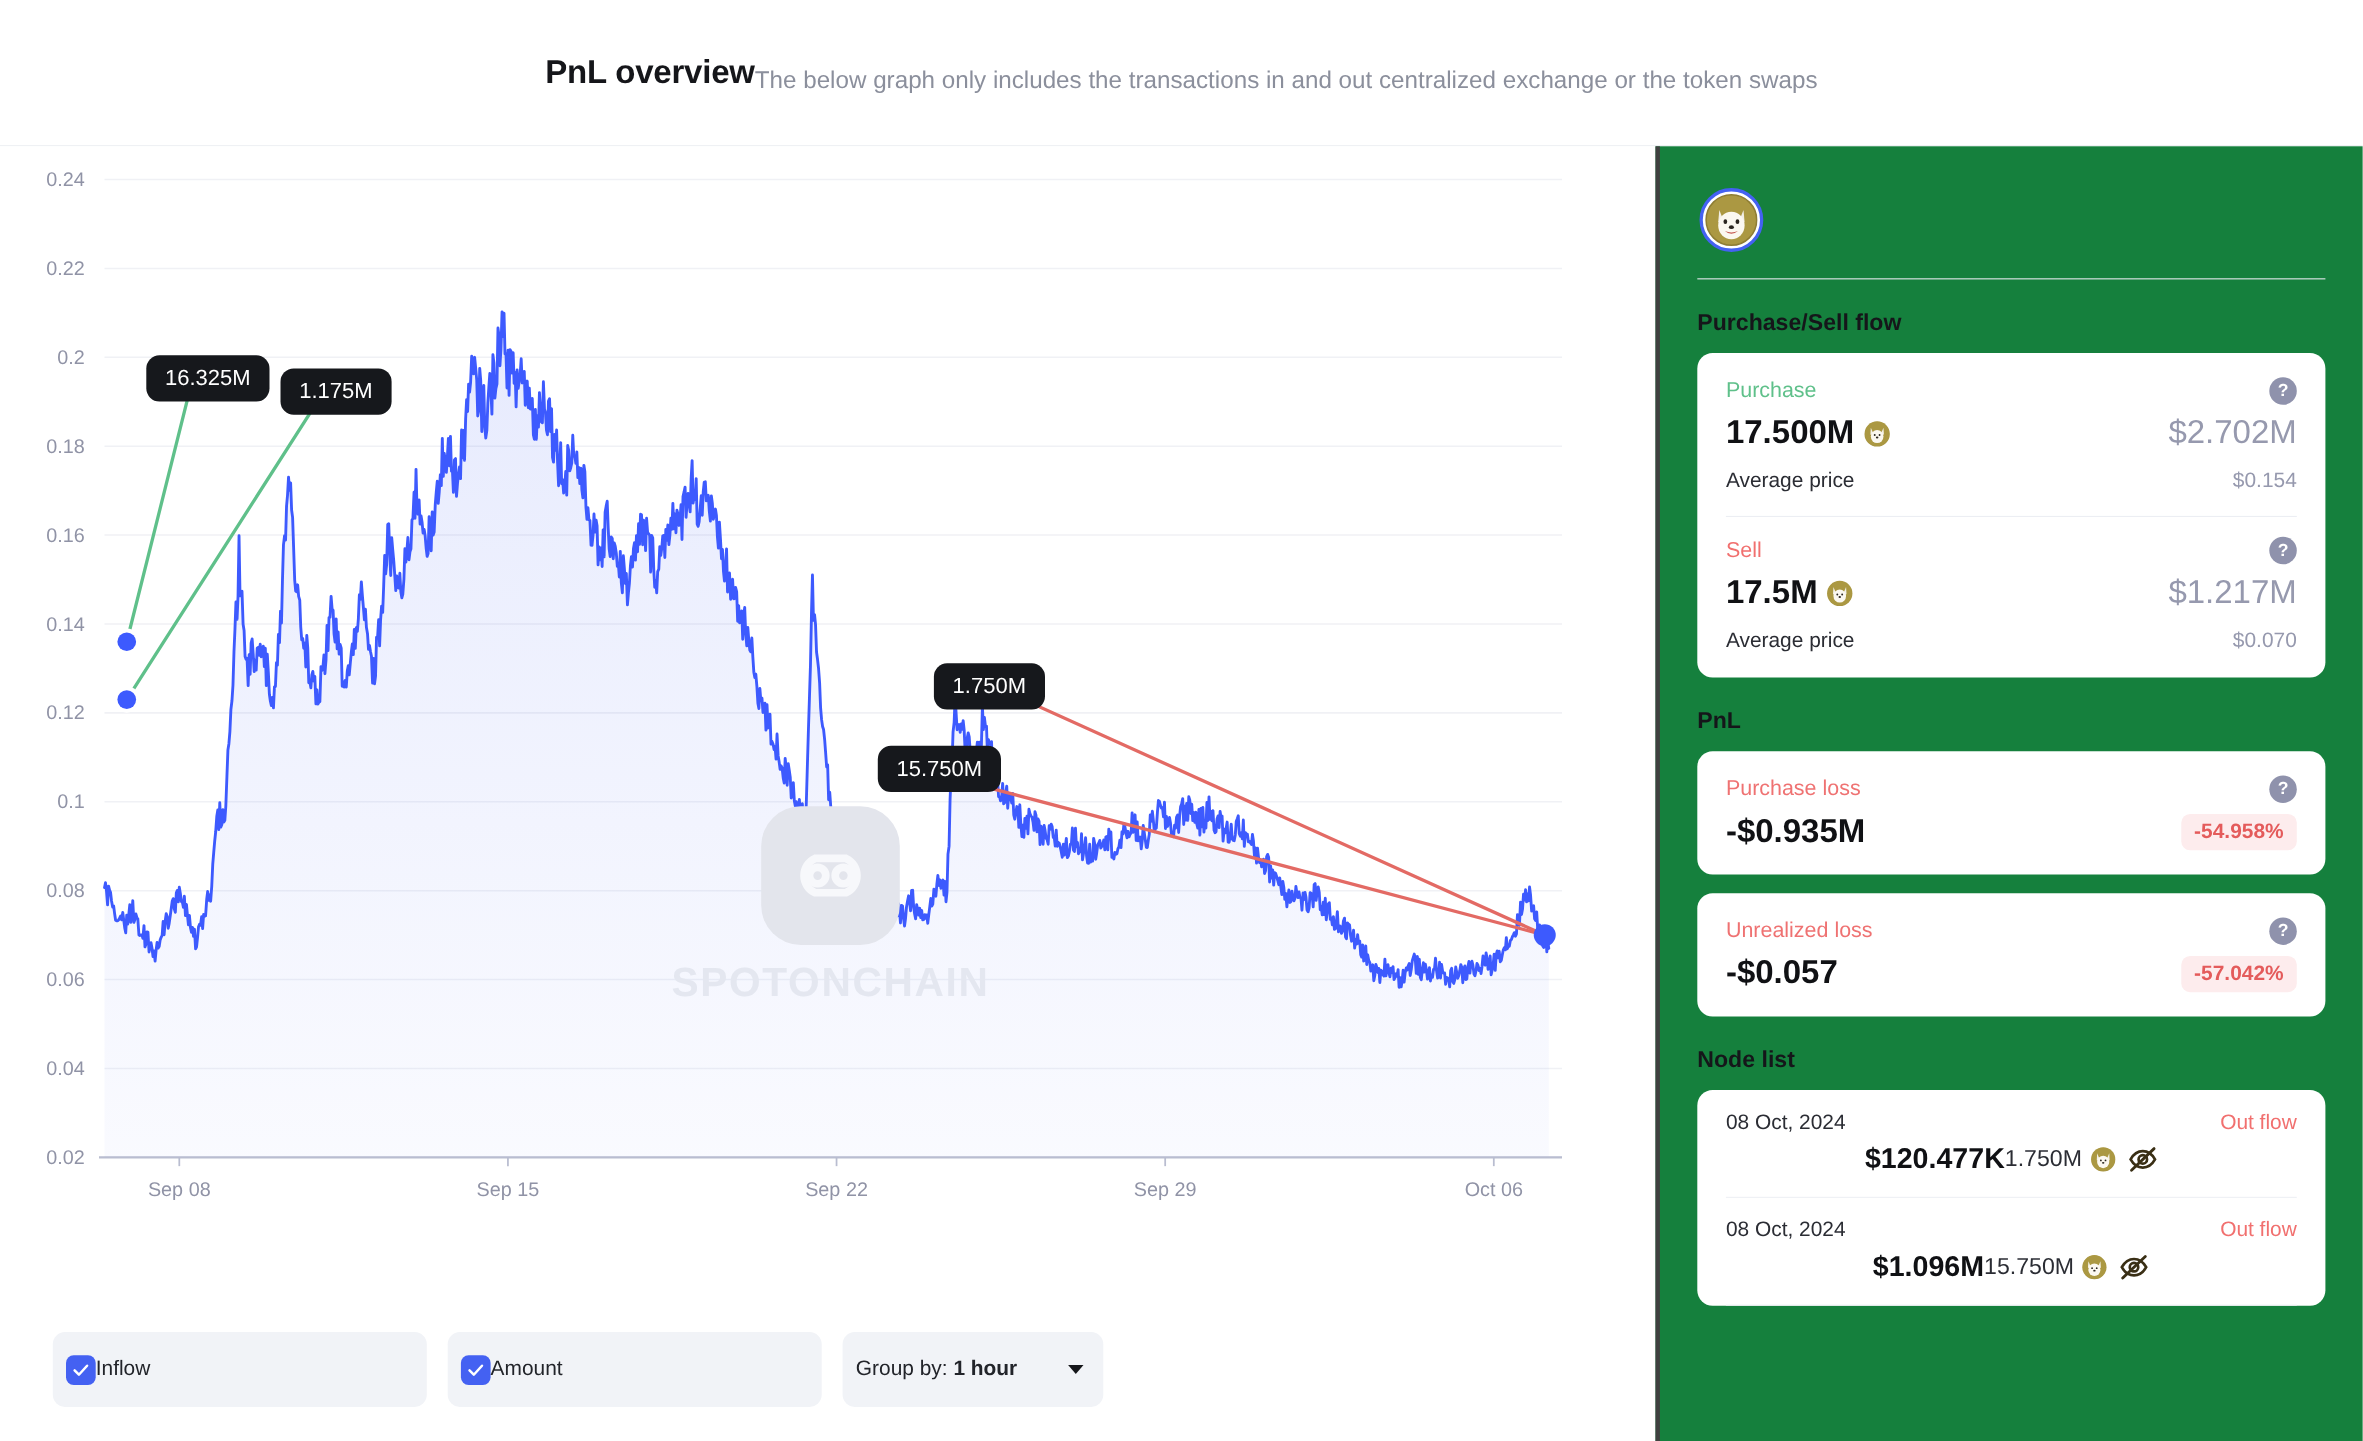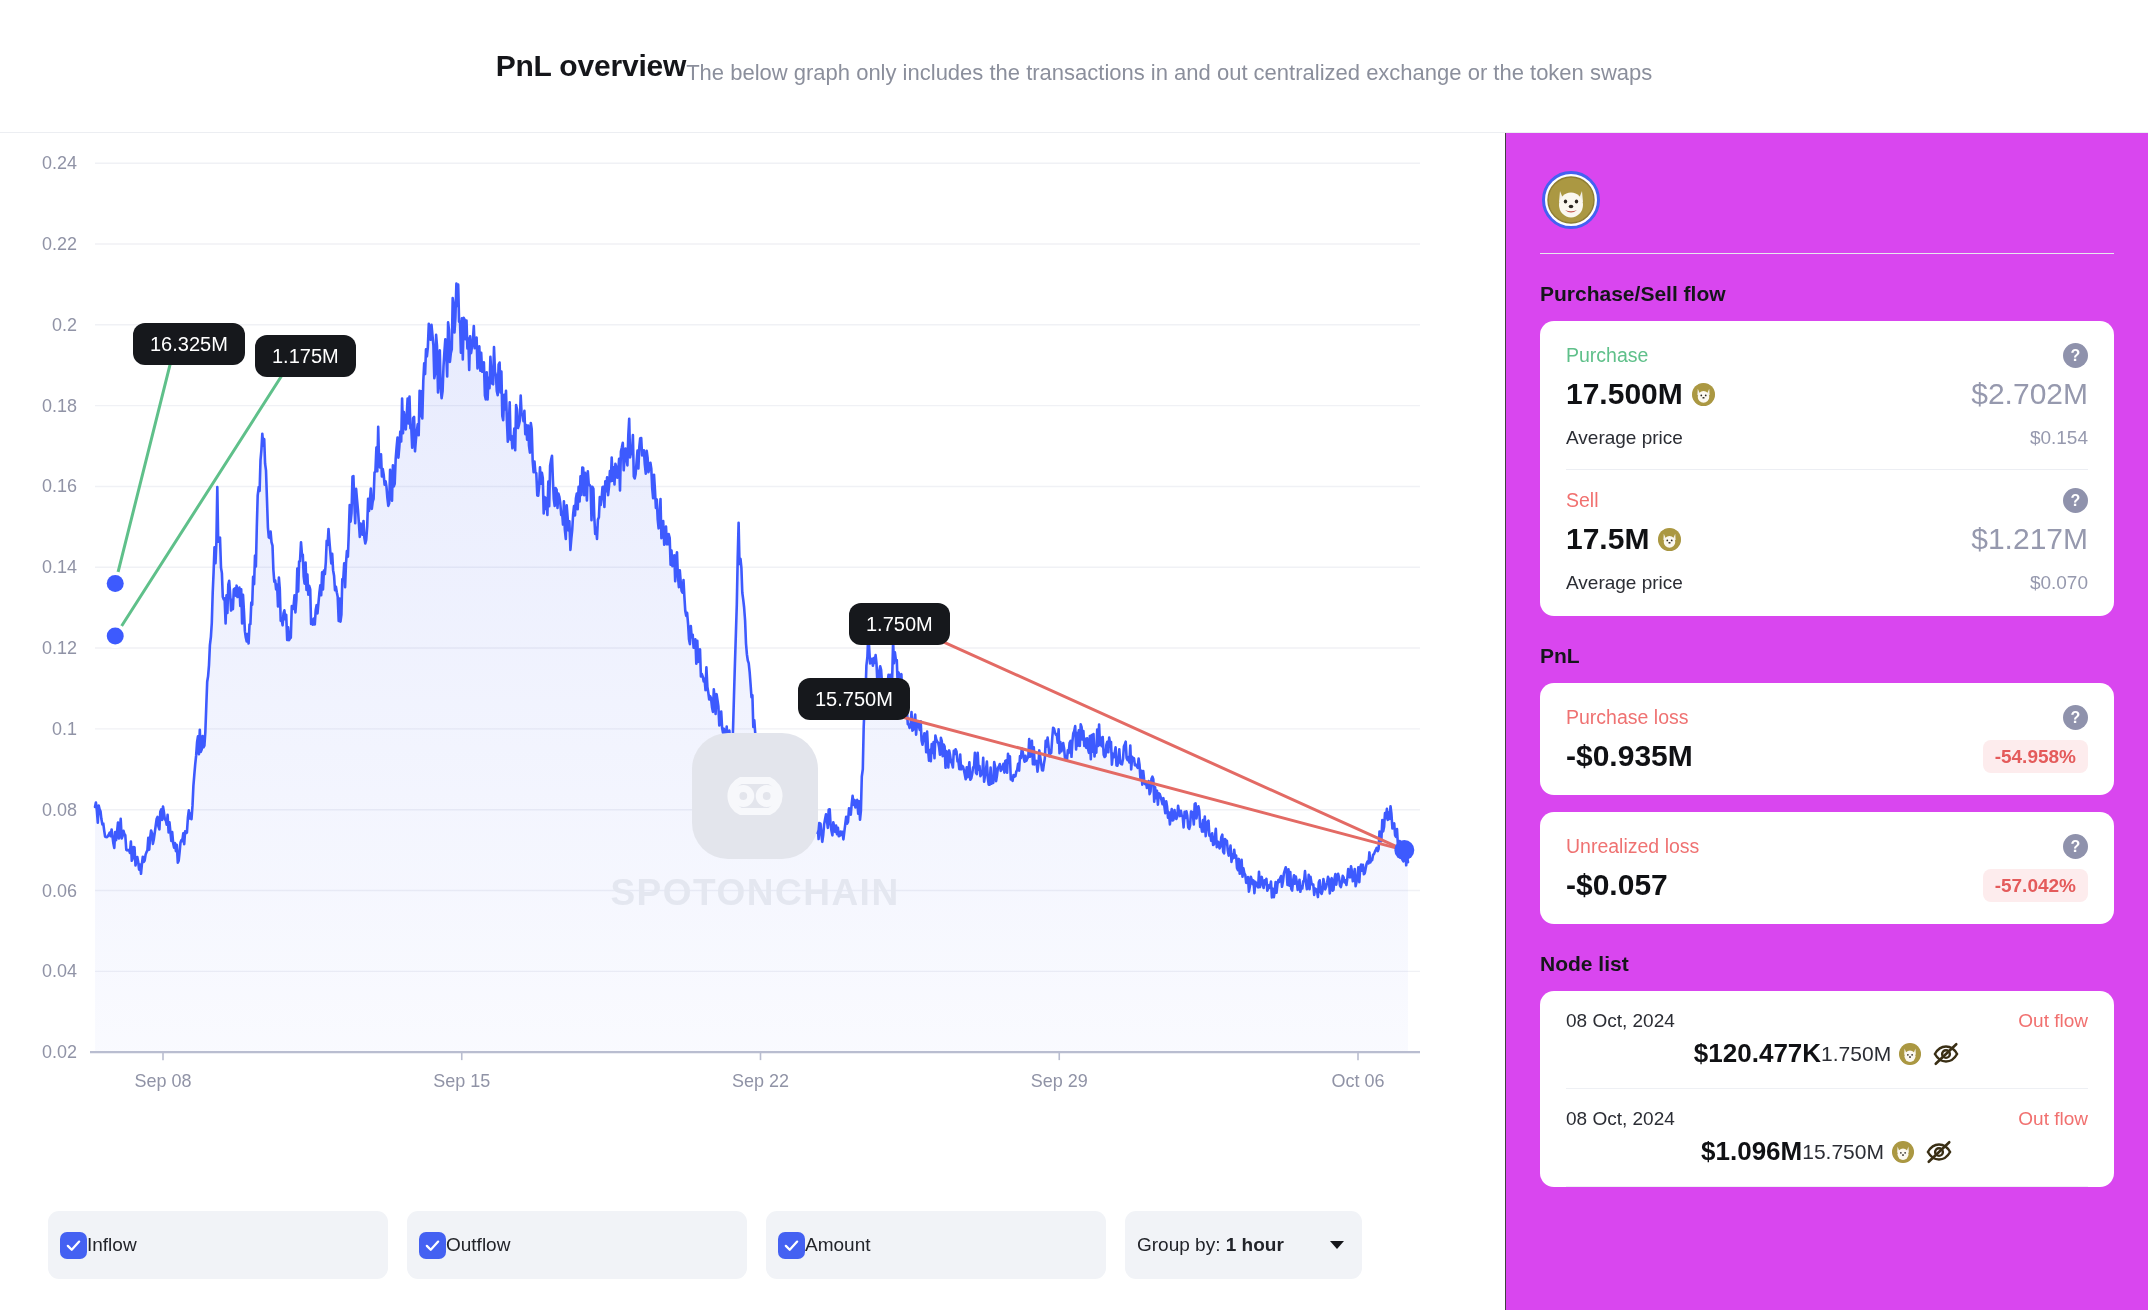--- a/index.html
+++ b/index.html
@@ -88,22 +88,22 @@
     display: flex; align-items: center; justify-content: center; flex: 0 0 auto;
   }
   .checkbox svg { width: 17px; height: 17px; }
   .group-label { font-size: 19px; color: #22242a; }
   .group-label b { font-weight: bold; }
   .caret { width: 0; height: 0; border-left: 7px solid transparent; border-right: 7px solid transparent; border-top: 8px solid #15161a; }
 
   
   .sidebar {
     flex: 1 1 auto;
-    background: #d946ef;
-    border-left: 1px solid #404040;
+    background: #15803d;
+    border-left: 4px solid #404040;
     padding: 24px 34px 0 34px;
     overflow: hidden;
     position: relative;
   }
   .token-avatar {
     width: 58px; height: 58px; border-radius: 50%;
     border: 3.5px solid #4461f2; background: #fff;
     display: flex; align-items: center; justify-content: center;
     margin: 14px 0 0 2px;
   }
@@ -260,28 +260,20 @@
 
         <div class="chip cb">
           <span class="checkbox">
             <svg viewBox="0 0 24 24">
                 <path d="M4 12.5 L9.5 18 L20 6.5" fill="none" stroke="#fff" stroke-width="3.2" stroke-linecap="round" stroke-linejoin="round"></path>
               </svg>
           </span>
           <span>Inflow</span>
         </div>
 
-        <div class="chip cb">
-          <span class="checkbox">
-            <svg viewBox="0 0 24 24">
-                <path d="M4 12.5 L9.5 18 L20 6.5" fill="none" stroke="#fff" stroke-width="3.2" stroke-linecap="round" stroke-linejoin="round"></path>
-              </svg>
-          </span>
-          <span>Outflow</span>
-        </div>
 
         <div class="chip cb">
           <span class="checkbox">
             <svg viewBox="0 0 24 24">
                 <path d="M4 12.5 L9.5 18 L20 6.5" fill="none" stroke="#fff" stroke-width="3.2" stroke-linecap="round" stroke-linejoin="round"></path>
               </svg>
           </span>
           <span>Amount</span>
         </div>
 

